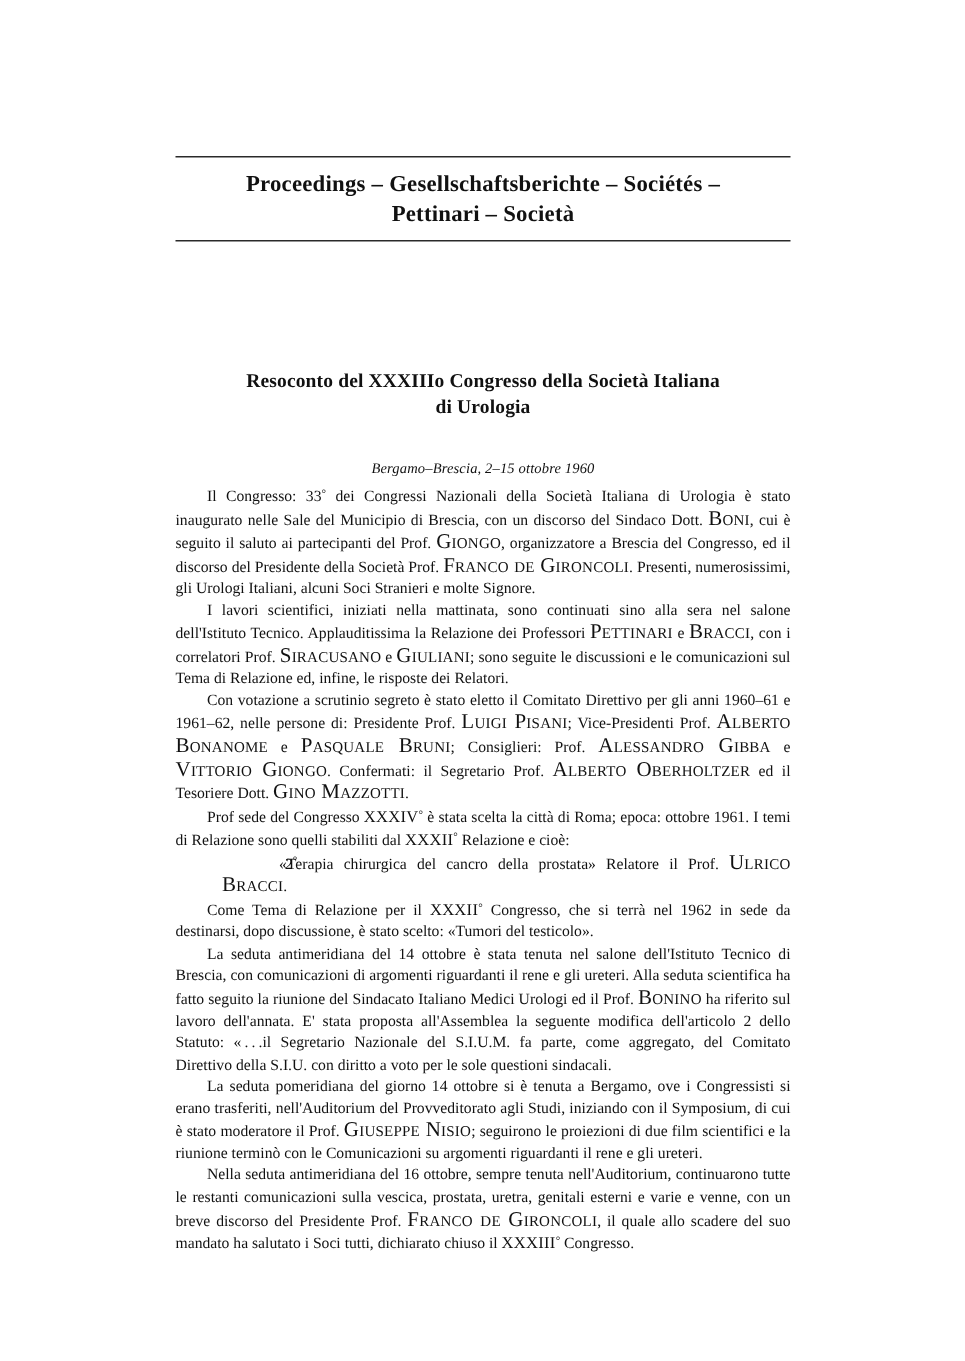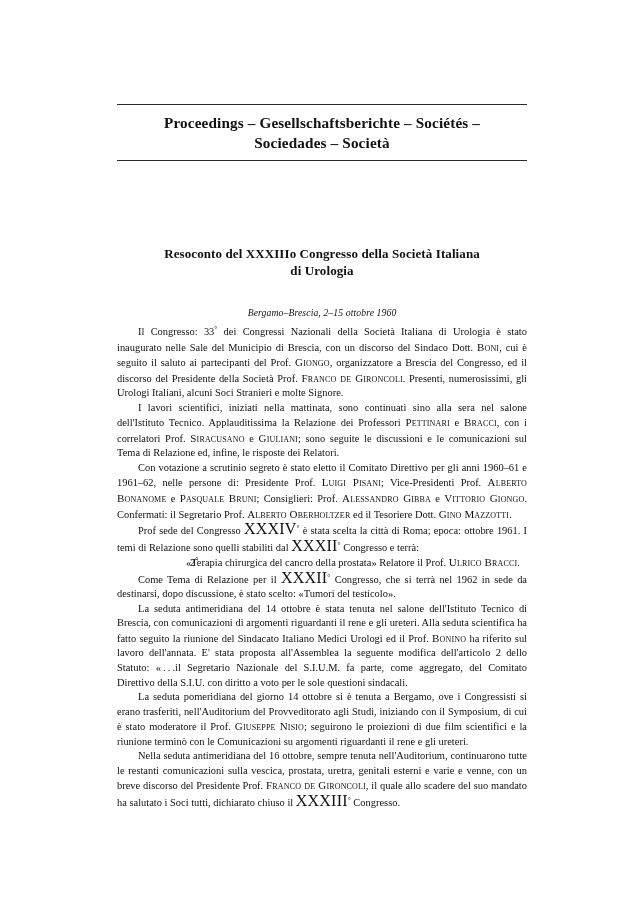--- a/index.html
+++ b/index.html
@@ -108,64 +108,64 @@
     margin-left: 6px;
   }
   .relazione-item .num {
     display: inline-block;
     width: 17px;
   }
 
   
   .sc {
     font-variant: small-caps;
-    font-size: 11px;
+    font-size: 14px;
     letter-spacing: 0.15px;
   }
   
   .rn {
-    font-size: 16px;
+    font-size: 11px;
     letter-spacing: 0.2px;
   }
   sup.ord {
     font-size: 0.72em;
     vertical-align: 0.38em;
     line-height: 0;
   }
 </style>
 </head>
 <body>
 
 <div class="page">
 
   <div class="masthead">
     <div class="rule"></div>
     <div class="masthead-title">
       <span class="mh-line">Proceedings – Gesellschaftsberichte – Sociétés –</span>
-      <span class="mh-line">Sociedades – Società</span>
+      <span class="mh-line">Pettinari – Società</span>
     </div>
     <div class="rule rule-bottom"></div>
   </div>
 
   <h1 class="article-title">
     <span class="at-line">Resoconto del XXXIIIo Congresso della Società Italiana</span>
     <span class="at-line">di Urologia</span>
   </h1>
 
   <div class="dateline">Bergamo–Brescia, 2–15 ottobre 1960</div>
 
   <div class="body">
 
     <p><span>Il Congresso: 33</span><sup class="ord">°</sup><span> dei Congressi Nazionali della Società Italiana di Urologia è stato inaugurato nelle Sale del Municipio di Brescia, con un discorso del Sindaco Dott. </span><span class="sc">Boni</span><span>, cui è seguito il saluto ai partecipanti del Prof. </span><span class="sc">Giongo</span><span>, organizzatore a Brescia del Congresso, ed il discorso del Presidente della Società Prof. </span><span class="sc">Franco de Gironcoli</span><span>. Presenti, numerosissimi, gli Urologi Italiani, alcuni Soci Stranieri e molte Signore.</span></p>
 
     <p><span>I lavori scientifici, iniziati nella mattinata, sono continuati sino alla sera nel salone dell'Istituto Tecnico. Applauditissima la Relazione dei Professori </span><span class="sc">Pettinari</span><span> e </span><span class="sc">Bracci</span><span>, con i correlatori Prof. </span><span class="sc">Siracusano</span><span> e </span><span class="sc">Giuliani</span><span>; sono seguite le discussioni e le comunicazioni sul Tema di Relazione ed, infine, le risposte dei Relatori.</span></p>
 
     <p><span>Con votazione a scrutinio segreto è stato eletto il Comitato Direttivo per gli anni 1960–61 e 1961–62, nelle persone di: Presidente Prof. </span><span class="sc">Luigi Pisani</span><span>; Vice-Presidenti Prof. </span><span class="sc">Alberto Bonanome</span><span> e </span><span class="sc">Pasquale Bruni</span><span>; Consiglieri: Prof. </span><span class="sc">Alessandro Gibba</span><span> e </span><span class="sc">Vittorio Giongo</span><span>. Confermati: il Segretario Prof. </span><span class="sc">Alberto Oberholtzer</span><span> ed il Tesoriere Dott. </span><span class="sc">Gino Mazzotti</span><span>.</span></p>
 
-    <p><span>Prof sede del Congresso </span><span class="rn">XXXIV</span><sup class="ord">°</sup><span> è stata scelta la città di Roma; epoca: ottobre 1961. I temi di Relazione sono quelli stabiliti dal </span><span class="rn">XXXII</span><sup class="ord">°</sup><span> Congresso e terrà:</span></p>
+    <p><span>Prof sede del Congresso </span><span class="rn">XXXIV</span><sup class="ord">°</sup><span> è stata scelta la città di Roma; epoca: ottobre 1961. I temi di Relazione sono quelli stabiliti dal </span><span class="rn">XXXII</span><sup class="ord">°</sup><span> Relazione e cioè:</span></p>
 
 
     <p class="relazione-item"><span class="num"><span>2</span><sup class="ord">°</sup></span><span>«Terapia chirurgica del cancro della prostata» Relatore il Prof. </span><span class="sc">Ulrico Bracci</span><span>.</span></p>
 
     <p><span>Come Tema di Relazione per il </span><span class="rn">XXXII</span><sup class="ord">°</sup><span> Congresso, che si terrà nel 1962 in sede da destinarsi, dopo discussione, è stato scelto: «Tumori del testicolo».</span></p>
 
     <p><span>La seduta antimeridiana del 14 ottobre è stata tenuta nel salone dell'Istituto Tecnico di Brescia, con comunicazioni di argomenti riguardanti il rene e gli ureteri. Alla seduta scientifica ha fatto seguito la riunione del Sindacato Italiano Medici Urologi ed il Prof. </span><span class="sc">Bonino</span><span> ha riferito sul lavoro dell'annata. E' stata proposta all'Assemblea la seguente modifica dell'articolo 2 dello Statuto: « . . .il Segretario Nazionale del S.I.U.M. fa parte, come aggregato, del Comitato Direttivo della S.I.U. con diritto a voto per le sole questioni sindacali.</span></p>
 
     <p><span>La seduta pomeridiana del giorno 14 ottobre si è tenuta a Bergamo, ove i Congressisti si erano trasferiti, nell'Auditorium del Provveditorato agli Studi, iniziando con il Symposium, di cui è stato moderatore il Prof. </span><span class="sc">Giuseppe Nisio</span><span>; seguirono le proiezioni di due film scientifici e la riunione terminò con le Comunicazioni su argomenti riguardanti il rene e gli ureteri.</span></p>
 

